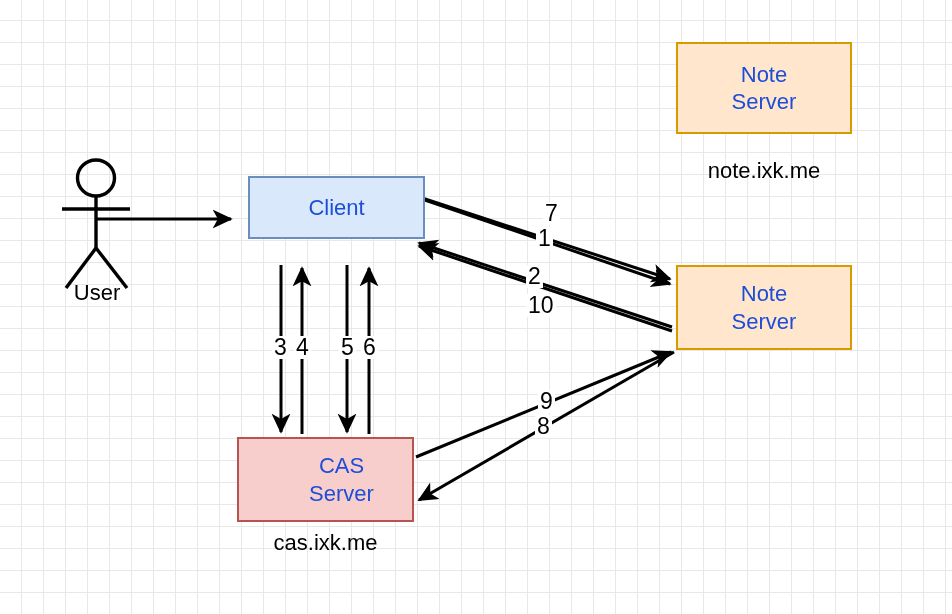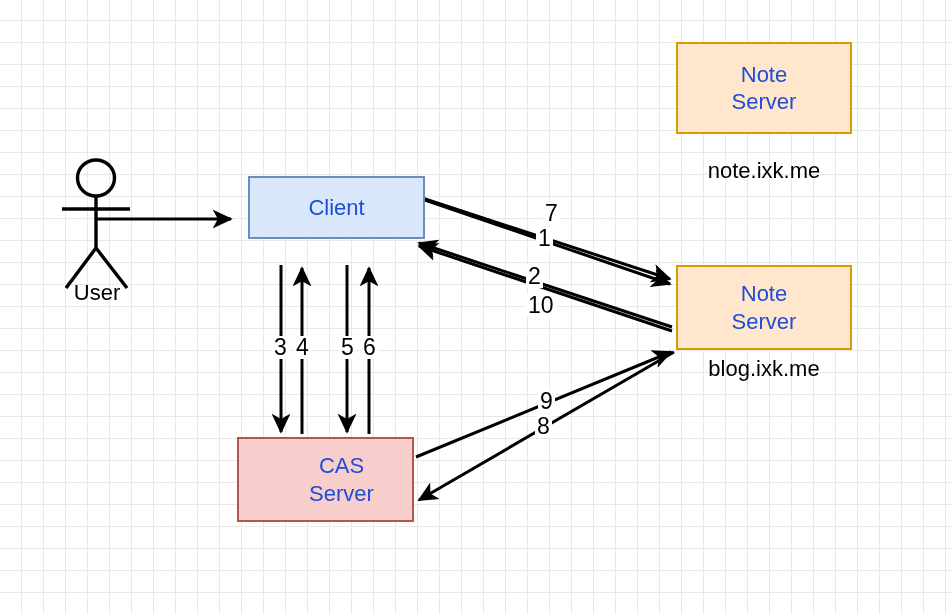--- a/index.html
+++ b/index.html
@@ -146,21 +146,21 @@
     <span class="line2">Server</span>
   </div>
 
   <div class="node" id="node-cas">
     <span>CAS</span>
     <span class="line2">Server</span>
   </div>
 
   <div class="caption" id="actor-label">User</div>
   <div class="caption" id="caption-note">note.ixk.me</div>
-  <div class="caption" id="caption-blog">blog.ixk.me</div>
+  <div class="caption" id="caption-cas">cas.ixk.me</div>
 
   <div class="edge-label" style="left:543px; top:202px;">7</div>
   <div class="edge-label" style="left:536px; top:227px;">1</div>
   <div class="edge-label" style="left:526px; top:265px;">2</div>
   <div class="edge-label" style="left:518px; top:294px;margin-left:8px;">10</div>
   <div class="edge-label" style="left:272px; top:336px;">3</div>
   <div class="edge-label" style="left:294px; top:336px;">4</div>
   <div class="edge-label" style="left:339px; top:336px;">5</div>
   <div class="edge-label" style="left:361px; top:336px;">6</div>
   <div class="edge-label" style="left:538px; top:390px;">9</div>

